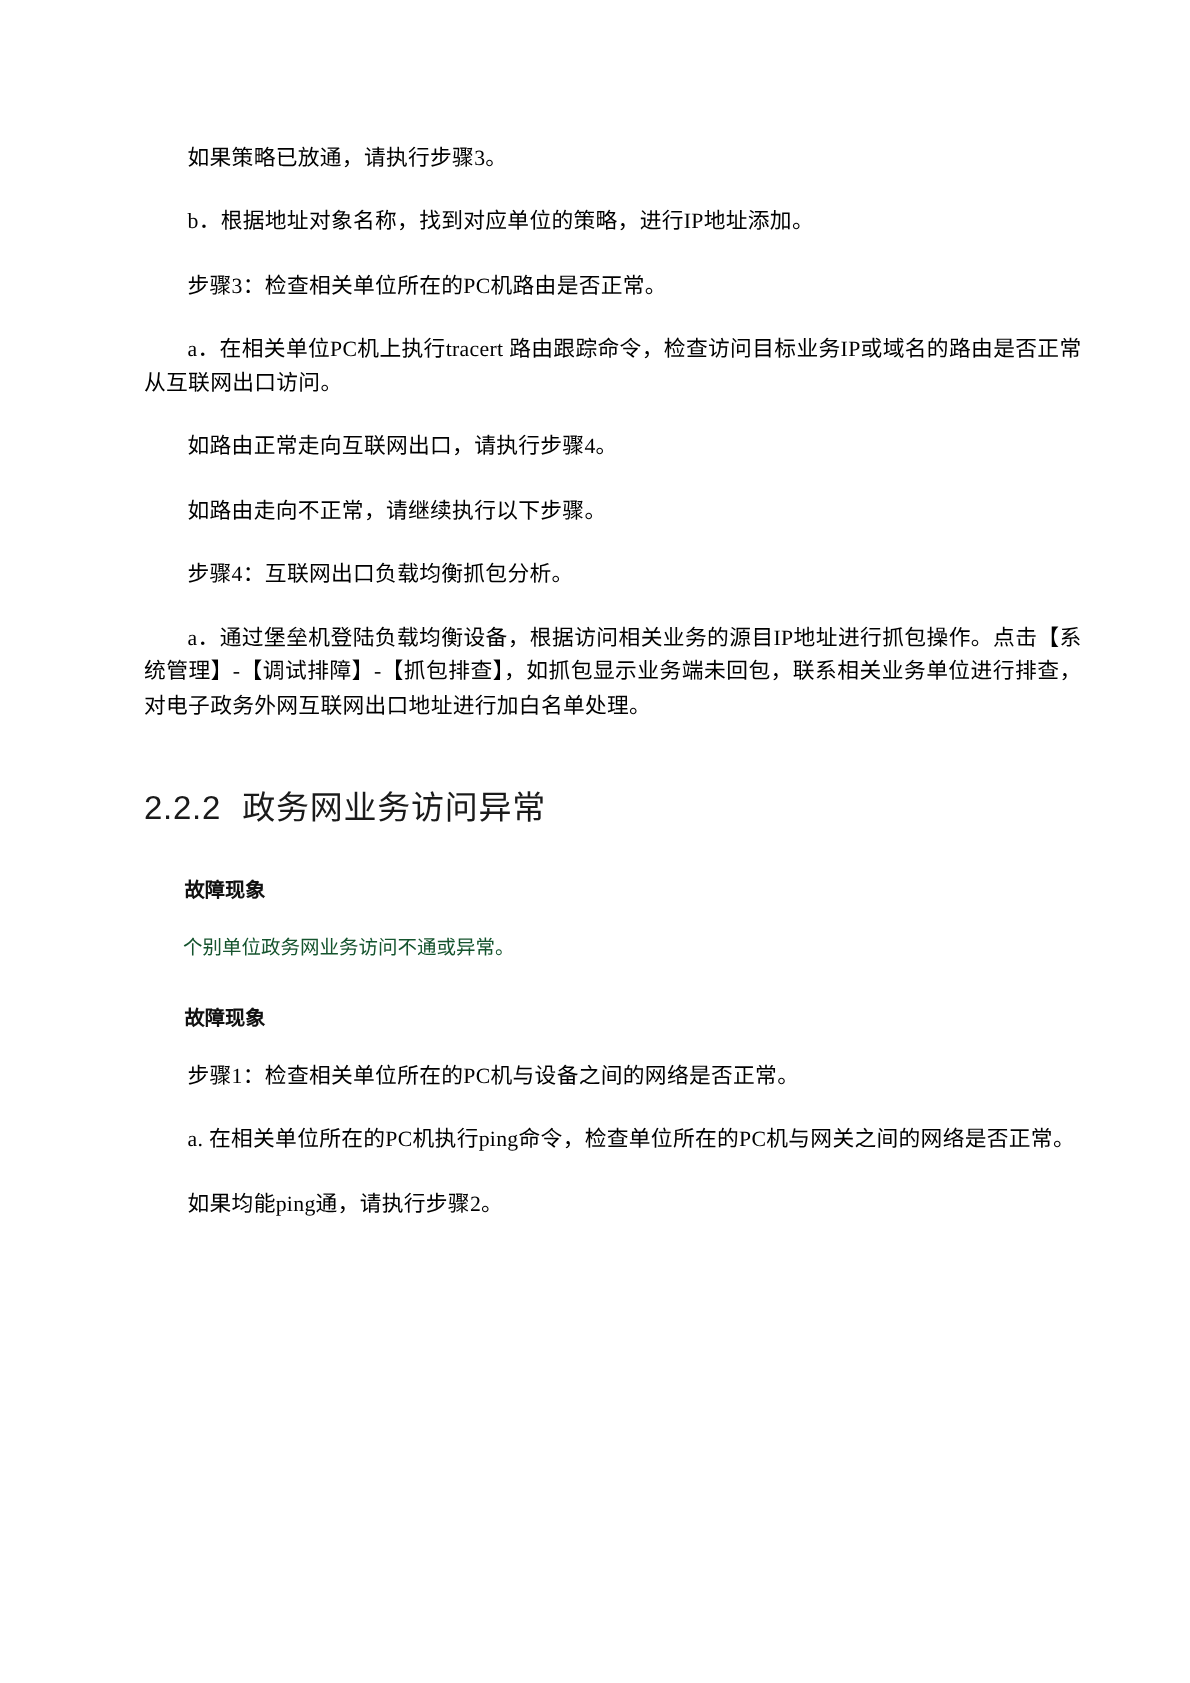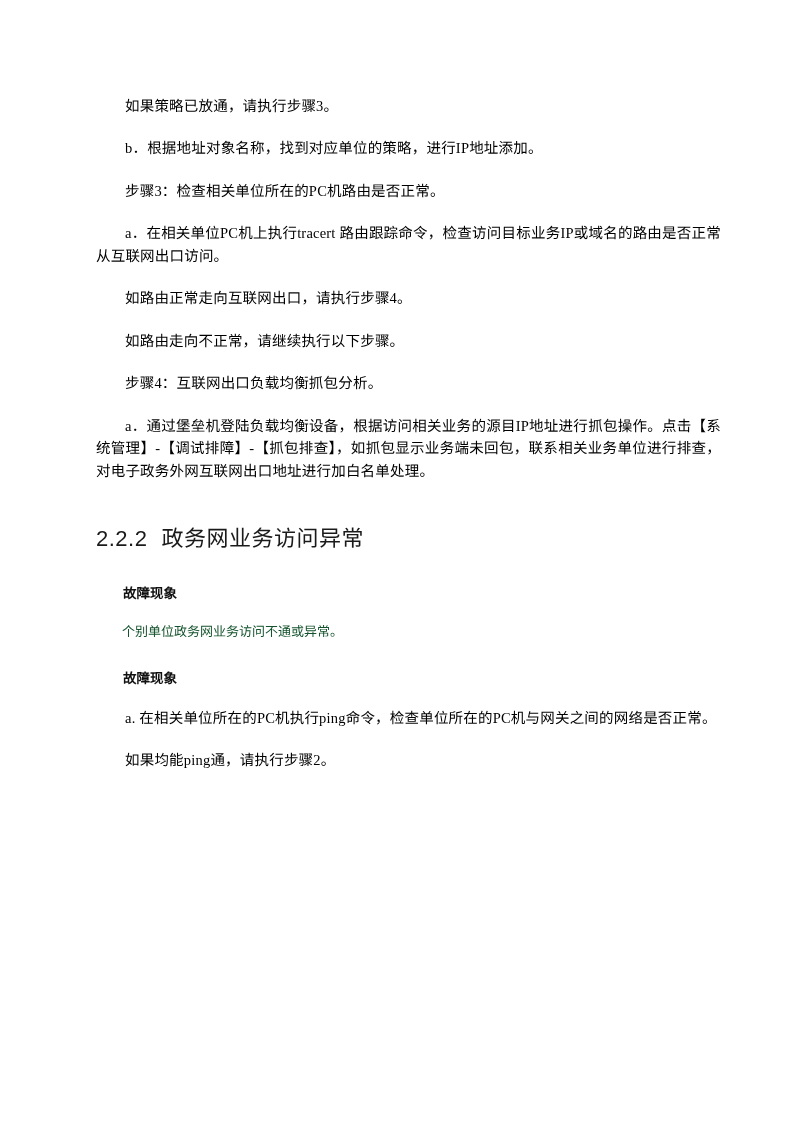--- a/index.html
+++ b/index.html
@@ -104,20 +104,23 @@
     <h2 class="section-heading">
       <span class="sec-num">2.2.2</span><span>政务网业务访问异常</span>
     </h2>
 
     <h3 class="sub-heading">故障现象</h3>
 
     <p class="note">个别单位政务网业务访问不通或异常。</p>
 
     <h3 class="sub-heading">故障现象</h3>
 
+    <p class="para indent">
+      <span class="step-label">步骤1：</span><span>检查相关单位所在的PC机与设备之间的网络是否正常。</span>
+    </p>
 
     <p class="para indent">
       <span>a. 在相关单位所在的PC机执行ping命令，检查单位所在的PC机与网关之间的网络是否正常。</span>
     </p>
 
     <p class="para indent">
       <span>如果均能ping通，请执行步骤2。</span>
     </p>
 
   </div>

